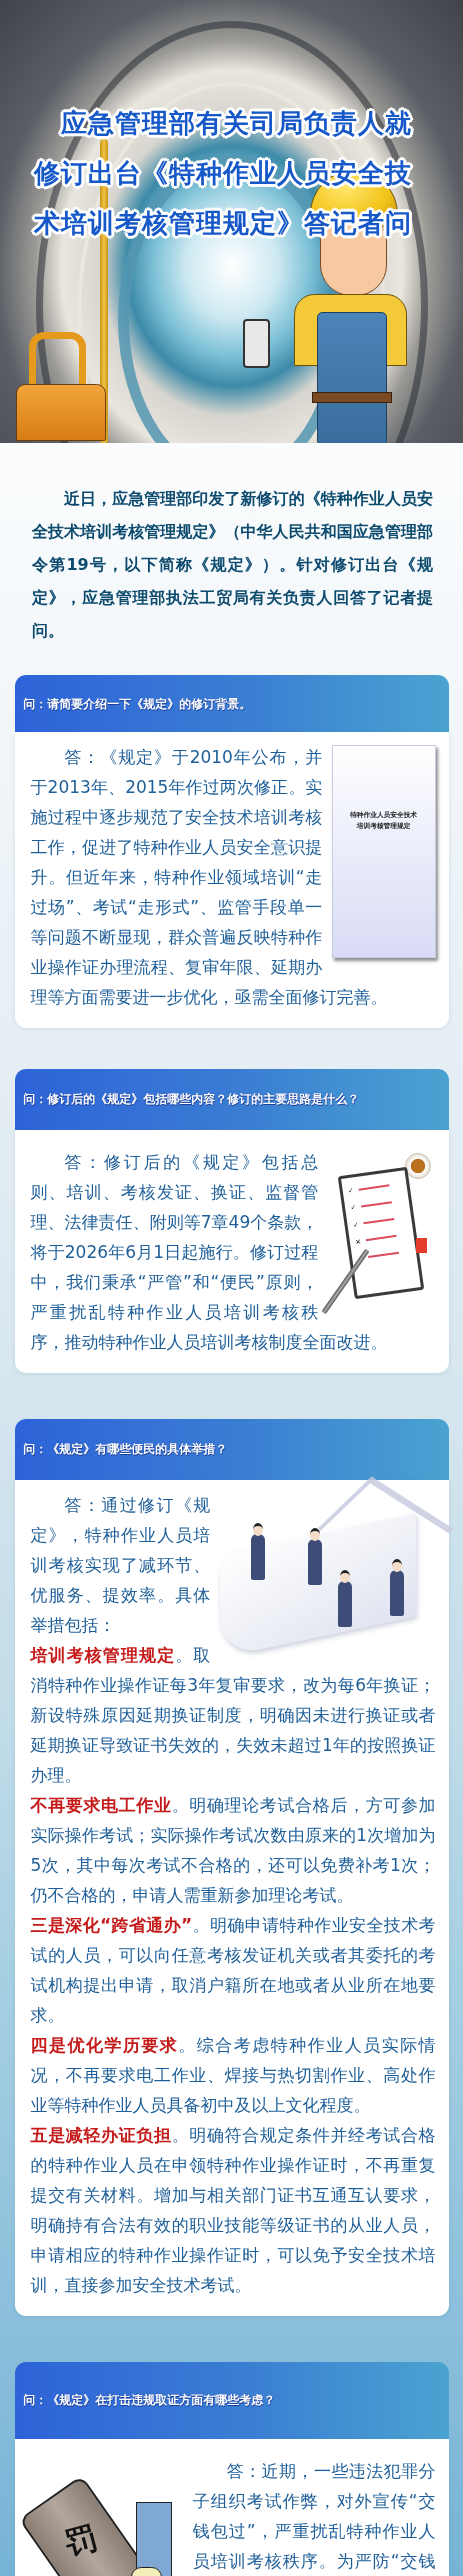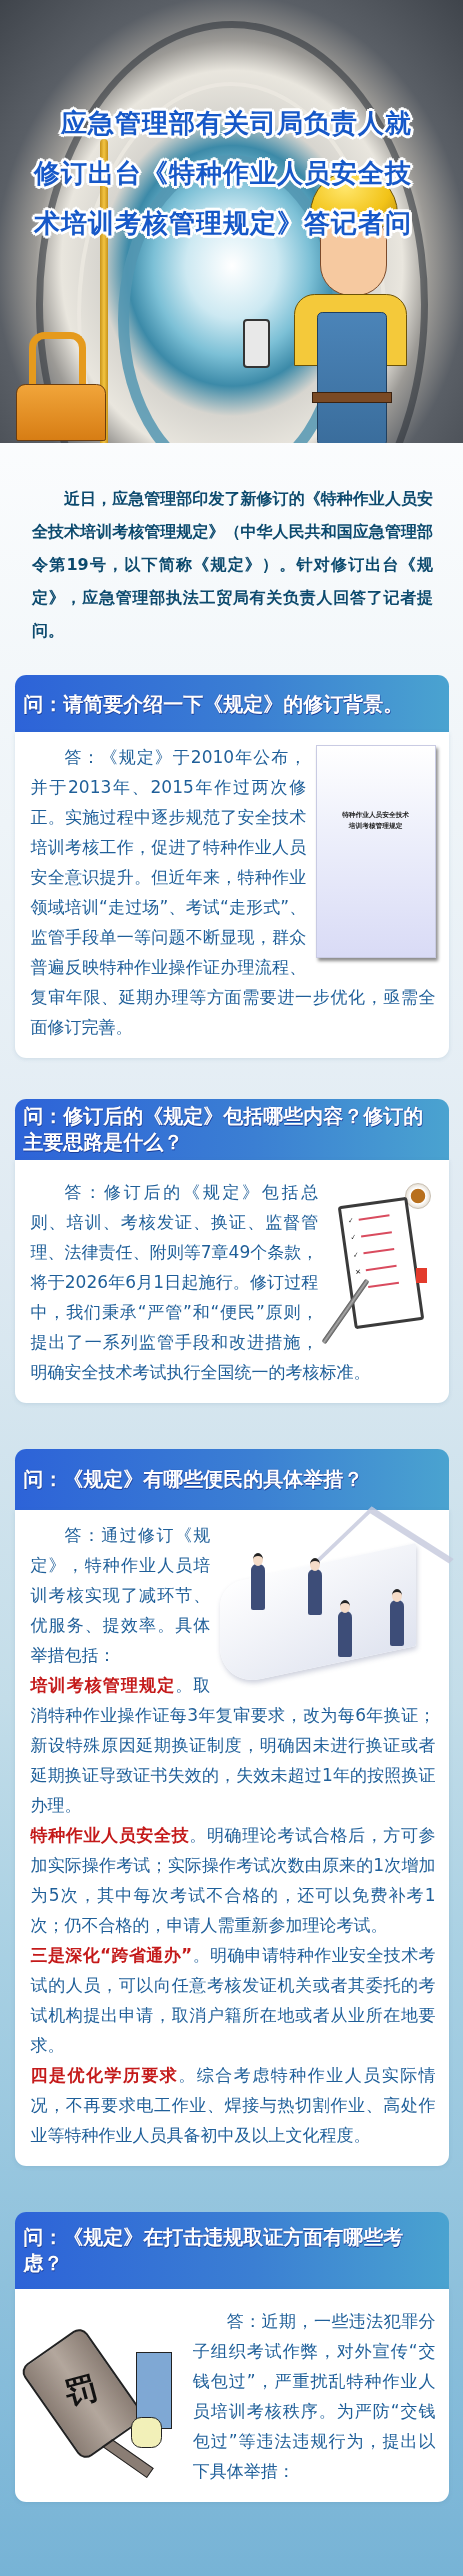--- a/index.html
+++ b/index.html
@@ -41,34 +41,34 @@
   .hero-title span { display:block; }
 
   
   .intro { padding: 39px 31px 0 32px; }
   .intro p { font-size: 16px; line-height: 33px; font-weight: bold; color: #0c4a6e; text-indent: 2em; text-align: justify; }
 
   
   .qa { position: relative; margin: 0 15px; }
   .q-bar {
     background: linear-gradient(90deg, #2d63d8 0%, #3b7fd3 55%, #4aa3d0 100%);
-    border-radius: 11.3px 11.3px 0 0; color: #fff; font-weight: bold; font-size: 20px;
+    border-radius: 11.3px 11.3px 0 0; color: #fff; font-weight: bold; font-size: 12px;
     padding: 0 8.2px 0 8.2px; display: flex; align-items: center;
     text-shadow: 0 0 1px #1c3f9a, 0.5px 0.5px 0 #1c3f9a;
   }
   .q-bar .q-text { line-height: 26px; }
   .a-body { background: #ffffff; border-radius: 0 0 11.3px 11.3px; padding: 10.3px 13.4px 15.5px 15.5px; box-shadow: 0 1px 4.1px rgba(60,110,150,0.15); }
   .a-body p { font-size: 17px; line-height: 30px; color: #1f5f99; text-align: justify; }
   .a-body p.indent { text-indent: 2em; }
   .a-body .hl { color: #c41a1a; font-weight: bold; }
   .float-r { float: right; margin: 3.1px 0 5.2px 9.3px; }
   .float-l { float: left; margin: 5.2px 9.3px 5.2px -2.1px; }
 
   .book-cover {
-    width: 120px; height: 213px; background: linear-gradient(180deg,#ffffff 0%,#eef0fb 40%,#d9dbf6 100%);
+    width: 104px; height: 213px; background: linear-gradient(180deg,#ffffff 0%,#eef0fb 40%,#d9dbf6 100%);
     box-shadow: 2.1px 3.1px 3.1px rgba(0,0,0,0.45); border: 0.5px solid #c9cbe3;
     display:flex; flex-direction: column; align-items:center; justify-content: flex-start; padding-top: 64px;
     font-size: 6.7px; color: #222; line-height: 10.3px; text-align: center; font-weight: bold;
   }
   .clipboard { position: relative; width: 108px; height: 165px; }
   .clipboard .board { position:absolute; left: 18px; top: 20.6px; width: 70px; height: 124px; background: #fff; border: 3.1px solid #3a3a3a; border-radius: 3.1px; transform: rotate(-8deg); }
   .clipboard .board .row { display:flex; align-items:center; margin: 8.2px 5.2px; }
   .clipboard .board .row .ck { font-size: 7.2px; color: #222; width: 8.2px; }
   .clipboard .board .row .ln { height: 2.1px; width: 31px; background: #d94b5e; margin-left: 3.1px; }
   .clipboard .cup { position:absolute; left: 77px; top: 2.6px; width: 26px; height: 26px; border-radius: 50%; background: radial-gradient(circle,#b8701e 40%,#fff 45%,#e8e2d8 70%); border: 1px solid #c8bfb2; }
@@ -158,43 +158,44 @@
             <span class="ln"></span>
           </div>
         <div class="row">
             <span class="ck">✓</span>
             <span class="ln"></span>
           </div>
       </div>
       <div class="tag"></div>
       <div class="pen"></div>
     </div>
-    <p class="indent">答：修订后的《规定》包括总则、培训、考核发证、换证、监督管理、法律责任、附则等7章49个条款，将于2026年6月1日起施行。修订过程中，我们秉承“严管”和“便民”原则，提出了一系列监管手段和改进措施，明确安全技术考试执行全国统一的考核标准。</p>
+    <p class="indent">答：修订后的《规定》包括总则、培训、考核发证、换证、监督管理、法律责任、附则等7章49个条款，将于2026年6月1日起施行。修订过程中，我们秉承“严管”和“便民”原则，严重扰乱特种作业人员培训考核秩序，推动特种作业人员培训考核制度全面改进。</p>
     <div style="clear:both"></div>
   </div>
 </section>
 
 <section class="qa" style="margin-top:46px;">
   <div class="q-bar" style="height:61px;">
     <span class="q-text">问：《规定》有哪些便民的具体举措？</span>
   </div>
   <div class="a-body">
     <div class="float-r biz-art">
       <div class="arrow"></div>
       <div class="paper"></div>
       <div class="person" style="left:31px; top:41px;"></div>
       <div class="person" style="left:88px; top:46px;"></div>
       <div class="person" style="left:118px; top:88px;"></div>
       <div class="person" style="left:170px; top:77px;"></div>
     </div>
     <p class="indent">答：通过修订《规定》，特种作业人员培训考核实现了减环节、优服务、提效率。具体举措包括：</p>
     <p><span class="hl">培训考核管理规定</span><span>。取消特种作业操作证每3年复审要求，改为每6年换证；新设特殊原因延期换证制度，明确因未进行换证或者延期换证导致证书失效的，失效未超过1年的按照换证办理。</span></p>
-    <p><span class="hl">特种作业人员安全技</span><span>。明确理论考试合格后，方可参加实际操作考试；实际操作考试次数由原来的1次增加为5次，其中每次考试不合格的，还可以免费补考1次；仍不合格的，申请人需重新参加理论考试。</span></p>
+    <p><span class="hl">不再要求电工作业</span><span>。明确理论考试合格后，方可参加实际操作考试；实际操作考试次数由原来的1次增加为5次，其中每次考试不合格的，还可以免费补考1次；仍不合格的，申请人需重新参加理论考试。</span></p>
     <p><span class="hl">三是深化“跨省通办”</span><span>。明确申请特种作业安全技术考试的人员，可以向任意考核发证机关或者其委托的考试机构提出申请，取消户籍所在地或者从业所在地要求。</span></p>
     <p><span class="hl">四是优化学历要求</span><span>。综合考虑特种作业人员实际情况，不再要求电工作业、焊接与热切割作业、高处作业等特种作业人员具备初中及以上文化程度。</span></p>
+    <p><span class="hl">五是减轻办证负担</span><span>。明确符合规定条件并经考试合格的特种作业人员在申领特种作业操作证时，不再重复提交有关材料。增加与相关部门证书互通互认要求，明确持有合法有效的职业技能等级证书的从业人员，申请相应的特种作业操作证时，可以免予安全技术培训，直接参加安全技术考试。</span></p>
     <div style="clear:both"></div>
   </div>
 </section>
 
 <section class="qa" style="margin-top:46px;">
   <div class="q-bar" style="height:77px;">
     <span class="q-text">问：《规定》在打击违规取证方面有哪些考虑？</span>
   </div>
   <div class="a-body" style="padding-top:17.5px;">
     <div class="float-l gavel">

